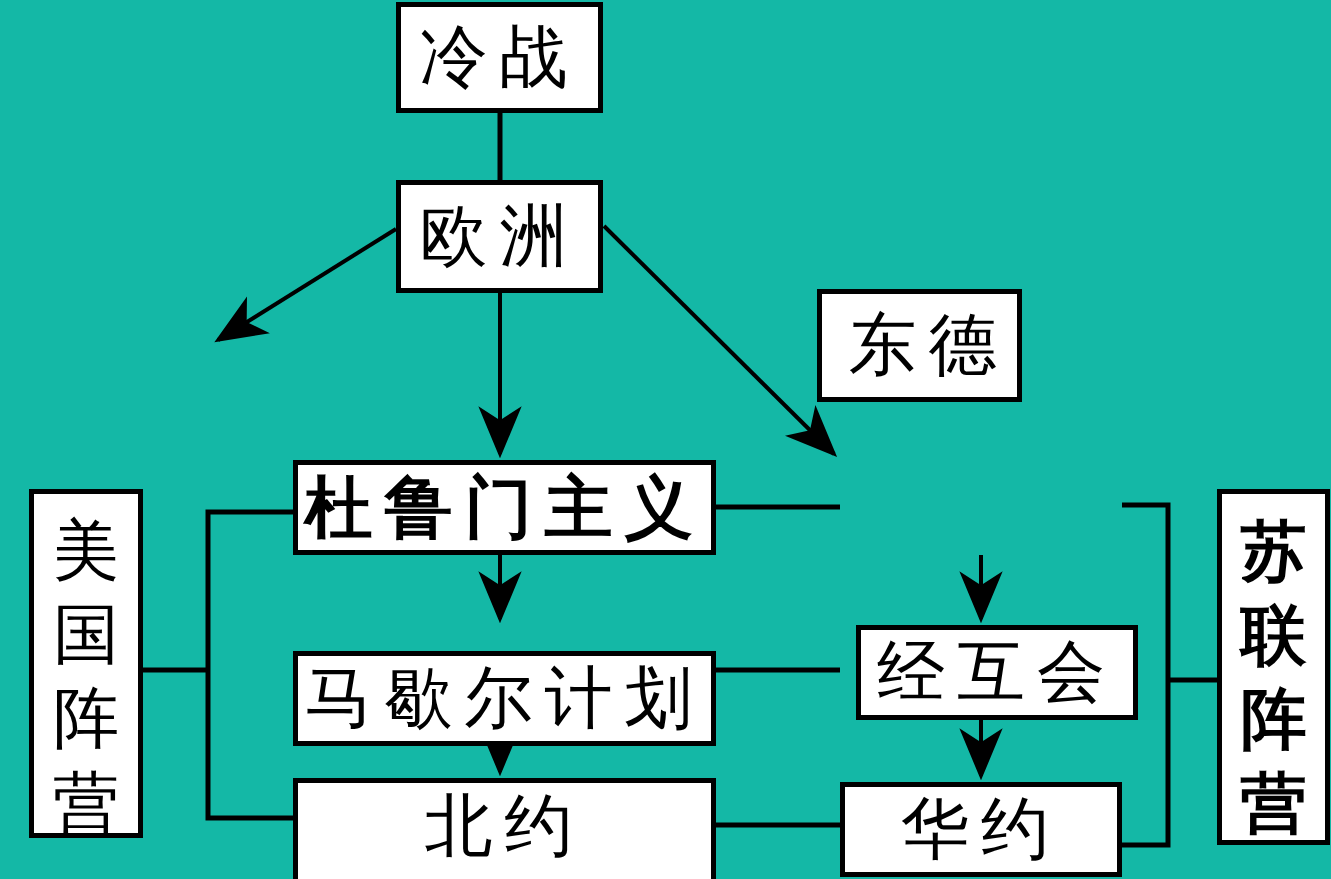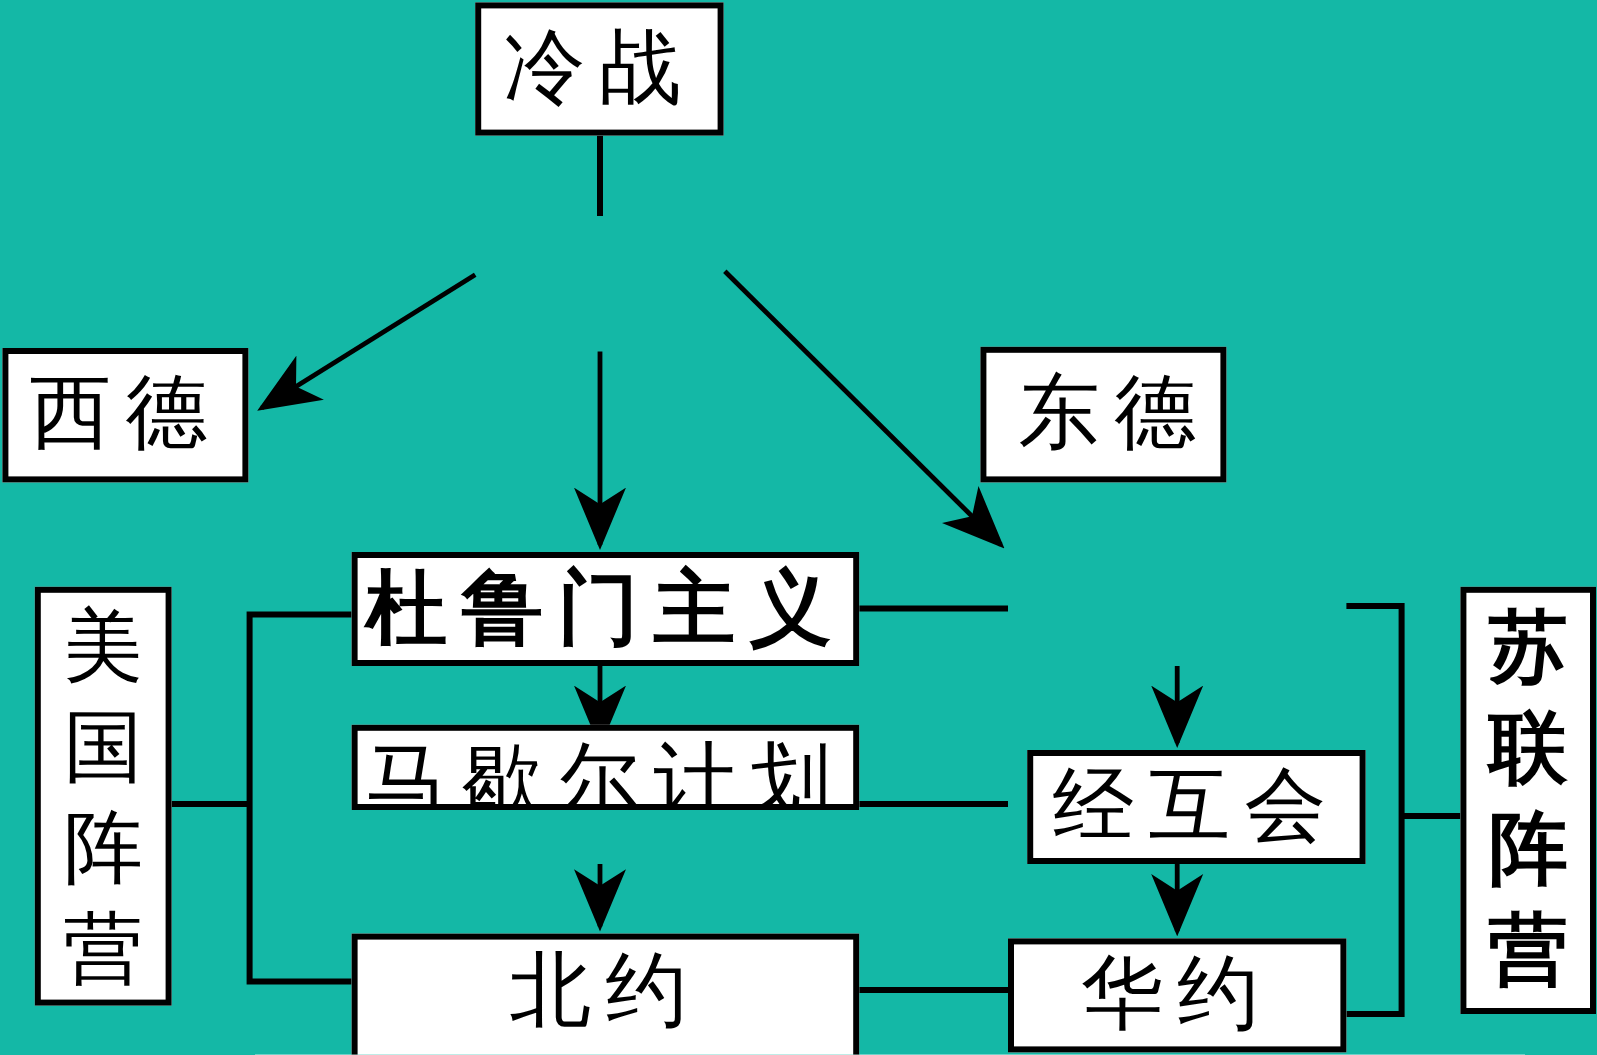--- a/index.html
+++ b/index.html
@@ -22,30 +22,30 @@
     letter-spacing:12px;
     white-space:nowrap;
     overflow:hidden;
   }
   .node.vertical{
     white-space:normal;
     word-break:break-all;
     letter-spacing:0;
     font-size:66px;
     line-height:84px;
-    padding-top:3px;
+    padding-top:15px;
   }
   
   #n-cold-war      {left:396px;top:2px;  width:207px;height:111px;line-height:99px;}
   #n-europe        {left:396px;top:180px;width:207px;height:113px;line-height:101px;}
   #n-west-germany  {left:2px;  top:290px;width:205px;height:112px;line-height:100px;}
   #n-east-germany  {left:817px;top:289px;width:205px;height:113px;line-height:101px;padding-left:18px;}
   #n-truman        {left:293px;top:460px;width:423px;height:95px; line-height:84px;font-weight:bold;}
   #n-cominform     {left:840px;top:460px;width:282px;height:95px; line-height:84px;}
-  #n-marshall      {left:293px;top:604px;width:423px;height:71px; line-height:84px;}
+  #n-marshall      {left:293px;top:651px;width:423px;height:95px; line-height:84px;}
   #n-comecon       {left:840px;top:625px;width:282px;height:95px; line-height:84px;margin-left:16px;}
   #n-nato          {left:293px;top:778px;width:423px;height:118px; line-height:86px;}
   #n-warsaw        {left:840px;top:782px;width:282px;height:95px; line-height:84px;}
   #n-us-camp       {left:29px; top:489px;width:114px;height:349px;}
   #n-soviet-camp   {left:1217px;top:489px;width:113px;height:356px;font-weight:bold;}
 </style>
 </head>
 <body>
 
 <div class="stage">
@@ -71,21 +71,21 @@
     <path d="M396,229 L218,340" stroke="#000" stroke-width="4" fill="none" marker-end="url(#ah)"></path>
     <path d="M500,293 V454" stroke="#000" stroke-width="4" fill="none" marker-end="url(#ah)"></path>
     <path d="M604,226 L834,454" stroke="#000" stroke-width="4" fill="none" marker-end="url(#ah)"></path>
     <path d="M500,555 V619" stroke="#000" stroke-width="4" fill="none" marker-end="url(#ah)"></path>
     <path d="M500,720 V772" stroke="#000" stroke-width="4" fill="none" marker-end="url(#ah)"></path>
     <path d="M981,555 V619" stroke="#000" stroke-width="4" fill="none" marker-end="url(#ah)"></path>
     <path d="M981,720 V776" stroke="#000" stroke-width="4" fill="none" marker-end="url(#ah)"></path>
   </svg>
 
   <div class="node" id="n-cold-war">冷战</div>
-  <div class="node" id="n-west-germany">西德</div>
+  <div class="node" id="n-europe">欧洲</div>
   <div class="node" id="n-east-germany">东德</div>
   <div class="node" id="n-truman">杜鲁门主义</div>
   <div class="node" id="n-marshall">马歇尔计划</div>
   <div class="node" id="n-comecon">经互会</div>
   <div class="node" id="n-nato">北约</div>
   <div class="node" id="n-warsaw">华约</div>
   <div class="node vertical" id="n-us-camp">美国阵营</div>
   <div class="node vertical" id="n-soviet-camp">苏联阵营</div>
 
 </div>

